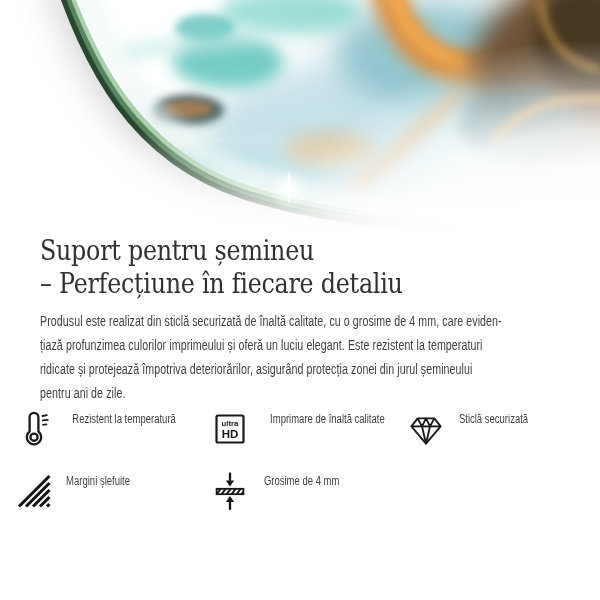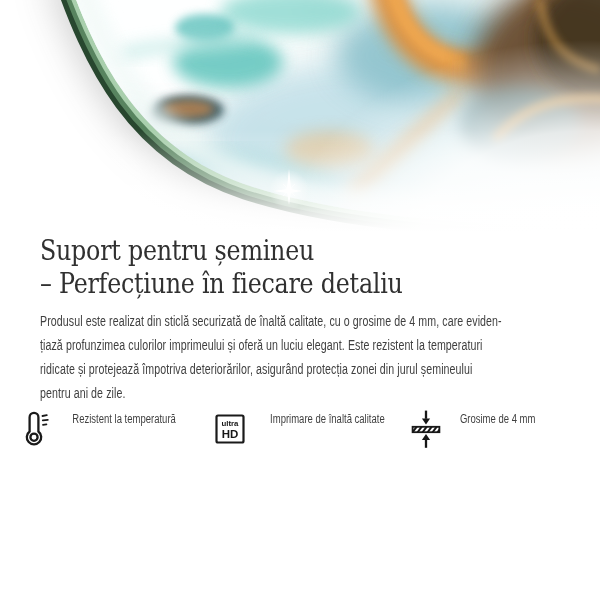--- a/index.html
+++ b/index.html
@@ -159,21 +159,48 @@
         <svg width="44" height="44" viewBox="0 0 44 44">
           <rect x="8.5" y="8.5" width="27" height="27" rx="1.5" class="ico" stroke-width="2.2"></rect>
           <text x="22" y="19" text-anchor="middle" font-family="Liberation Sans, sans-serif" font-size="7.8" font-weight="600" fill="#161616">ultra</text>
           <text x="22" y="30.5" text-anchor="middle" font-family="Liberation Sans, sans-serif" font-size="11.5" font-weight="700" fill="#161616">HD</text>
         </svg>
       </div>
       <span class="f-label">Imprimare de înaltă calitate</span>
     </div>
 
 
-
+    <div class="feature">
+      <div class="f-icon">
+        <svg width="44" height="44" viewBox="0 0 44 44">
+          <g class="ico" stroke-width="1.9" stroke-linejoin="round">
+            <path d="M13.6,11.4 L30.4,11.4 L36.6,19.4 L22,36.6 L7.4,19.4 Z"></path>
+            <path d="M7.4,19.4 L36.6,19.4"></path>
+            <path d="M13.6,11.4 L18,19.4 L22,11.4 L26,19.4 L30.4,11.4"></path>
+            <path d="M18,19.4 L22,36.6 L26,19.4"></path>
+          </g>
+        </svg>
+      </div>
+      <span class="f-label">Sticlă securizată</span>
+    </div>
+
+    <div class="feature">
+      <div class="f-icon">
+        <svg width="44" height="44" viewBox="0 0 44 44">
+          <g stroke="#161616" stroke-width="3.1">
+            <path d="M7,37.5 L37.5,7"></path>
+            <path d="M14,37.5 L37.5,14"></path>
+            <path d="M21,37.5 L37.5,21"></path>
+            <path d="M28,37.5 L37.5,28"></path>
+            <path d="M35,37.5 L37.5,35"></path>
+          </g>
+        </svg>
+      </div>
+      <span class="f-label">Margini șlefuite</span>
+    </div>
 
     <div class="feature">
       <div class="f-icon">
         <svg width="44" height="44" viewBox="0 0 44 44">
           <defs>
               <clipPath id="barClip">
                 <rect x="8.6" y="19.8" width="26.8" height="5.4"></rect>
               </clipPath>
             </defs>
           <rect x="8.6" y="19.8" width="26.8" height="5.4" class="ico" stroke-width="1.8"></rect>

